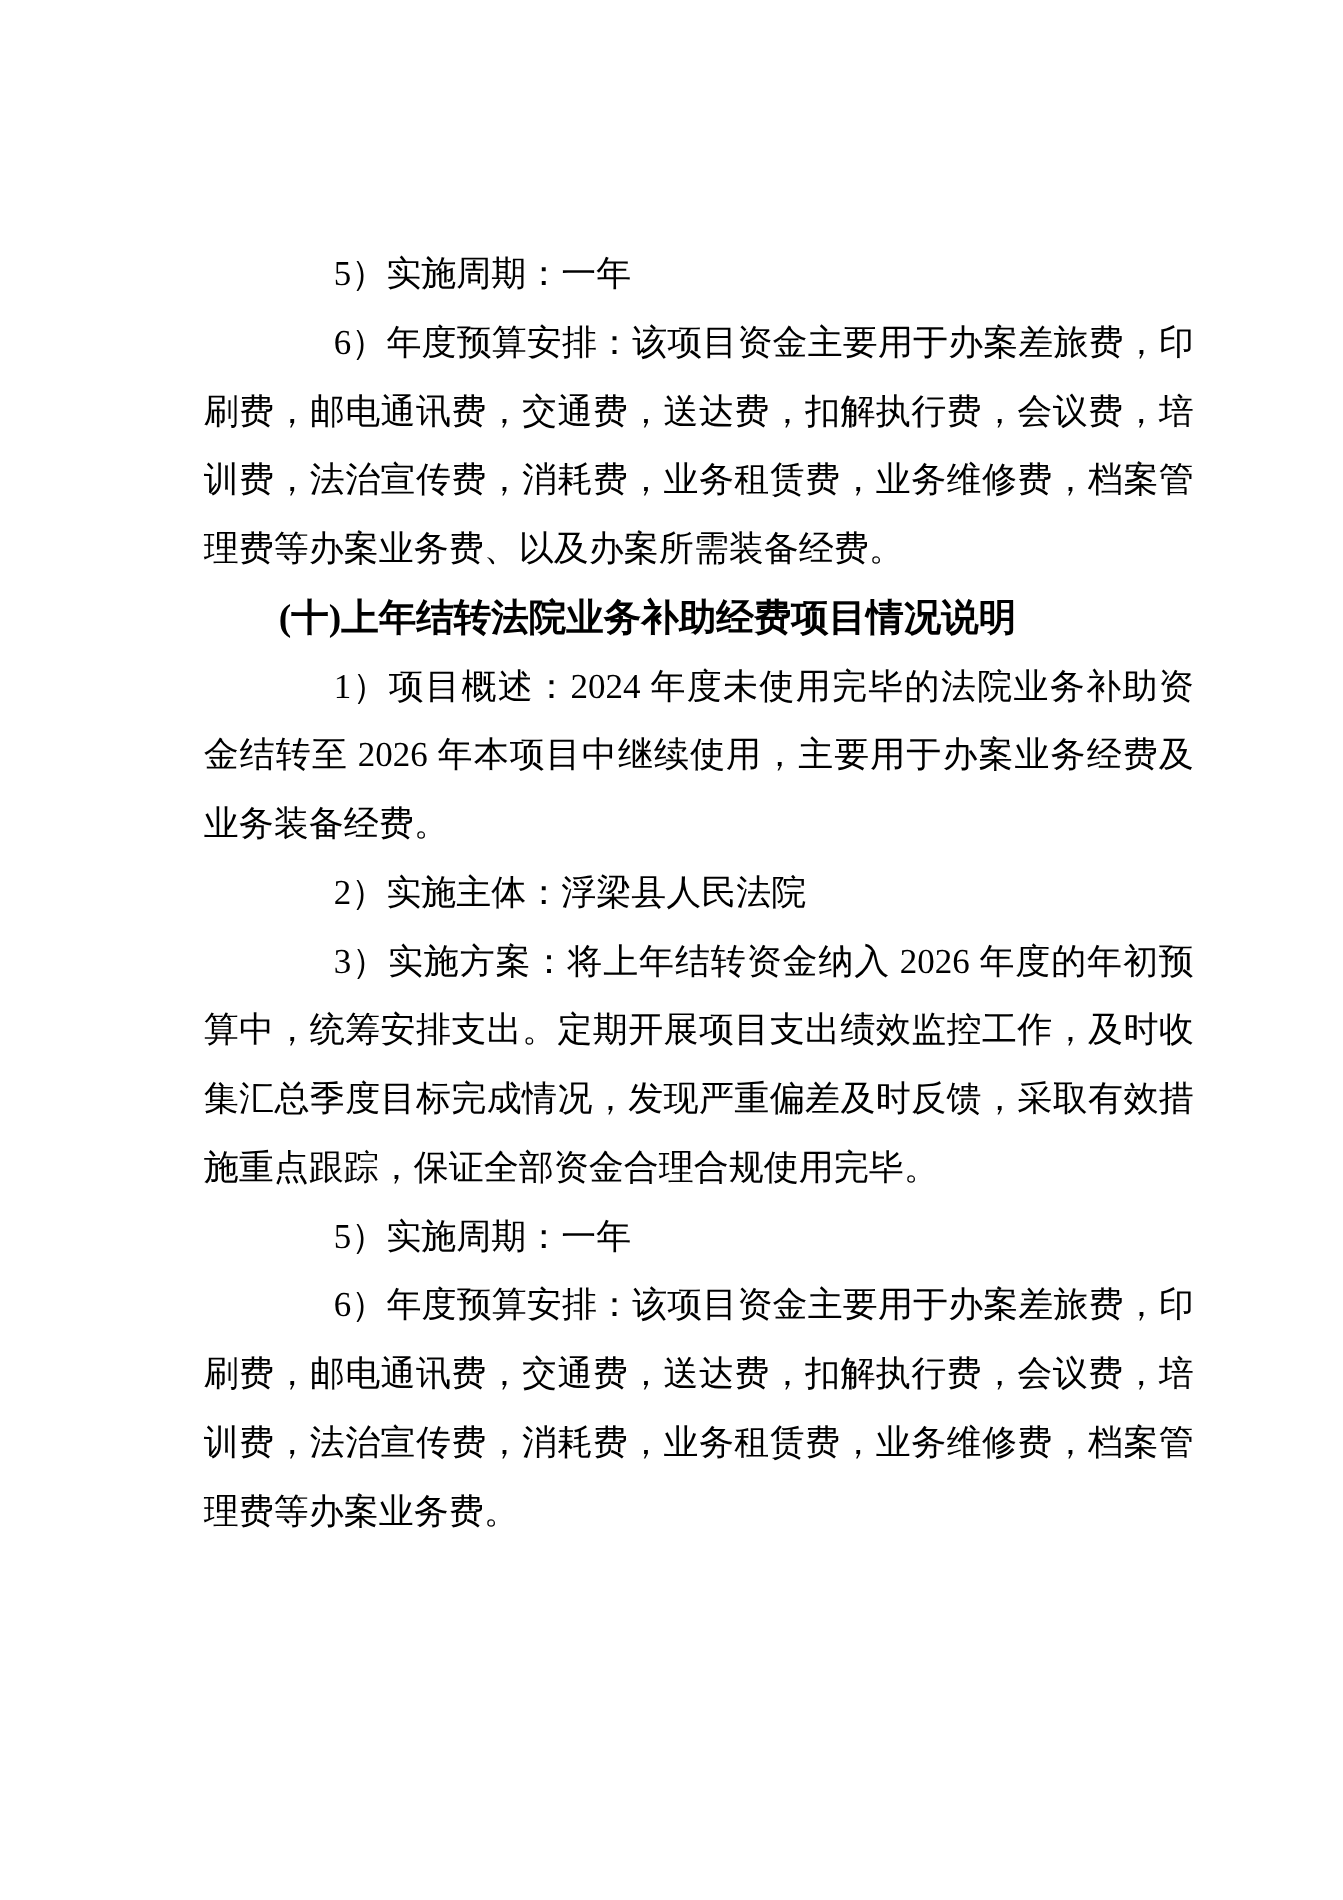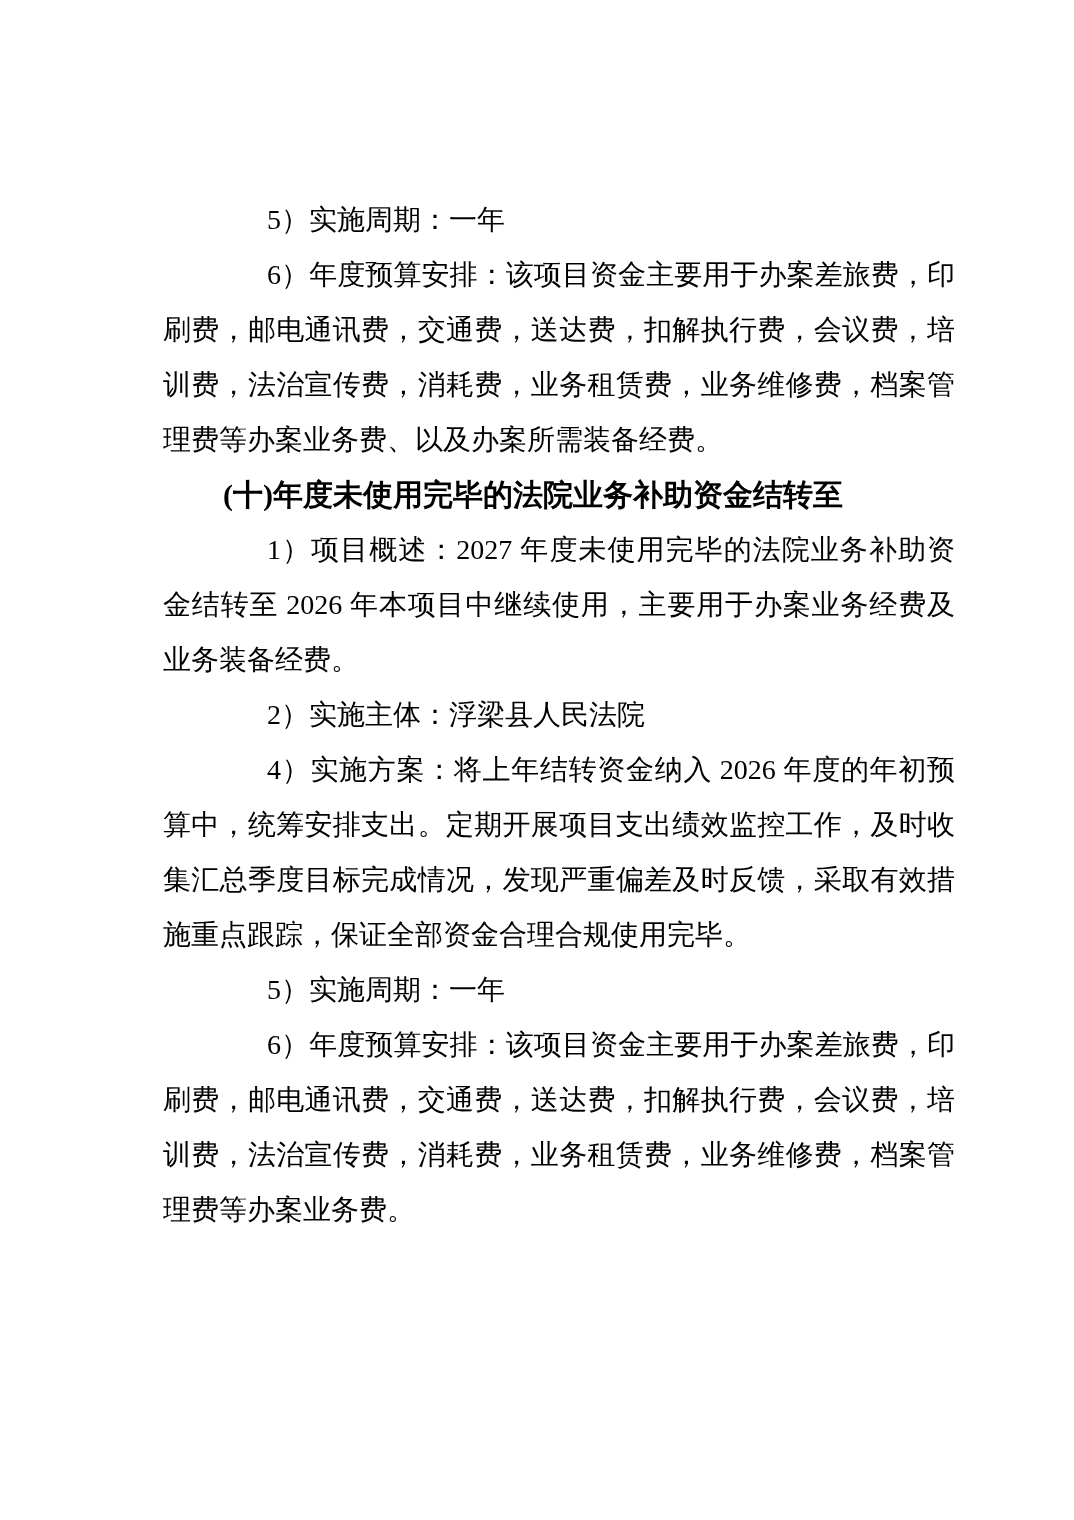--- a/index.html
+++ b/index.html
@@ -39,19 +39,19 @@
     text-align: left;
     font-family: "Liberation Serif", "DejaVu Serif", serif;
   }
 </style>
 </head>
 <body>
 
 <div class="doc-page">
   <p class="para">5）实施周期：一年</p>
   <p class="para">6）年度预算安排：该项目资金主要用于办案差旅费，印刷费，邮电通讯费，交通费，送达费，扣解执行费，会议费，培训费，法治宣传费，消耗费，业务租赁费，业务维修费，档案管理费等办案业务费、以及办案所需装备经费。</p>
-  <p class="para heading">(十)年度未使用完毕的法院业务补助资金结转至</p>
-  <p class="para">1）项目概述：2027 年度未使用完毕的法院业务补助资金结转至 2026 年本项目中继续使用，主要用于办案业务经费及业务装备经费。</p>
+  <p class="para heading">(十)上年结转法院业务补助经费项目情况说明</p>
+  <p class="para">1）项目概述：2024 年度未使用完毕的法院业务补助资金结转至 2026 年本项目中继续使用，主要用于办案业务经费及业务装备经费。</p>
   <p class="para">2）实施主体：浮梁县人民法院</p>
-  <p class="para">4）实施方案：将上年结转资金纳入 2026 年度的年初预算中，统筹安排支出。定期开展项目支出绩效监控工作，及时收集汇总季度目标完成情况，发现严重偏差及时反馈，采取有效措施重点跟踪，保证全部资金合理合规使用完毕。</p>
+  <p class="para">3）实施方案：将上年结转资金纳入 2026 年度的年初预算中，统筹安排支出。定期开展项目支出绩效监控工作，及时收集汇总季度目标完成情况，发现严重偏差及时反馈，采取有效措施重点跟踪，保证全部资金合理合规使用完毕。</p>
   <p class="para">5）实施周期：一年</p>
   <p class="para">6）年度预算安排：该项目资金主要用于办案差旅费，印刷费，邮电通讯费，交通费，送达费，扣解执行费，会议费，培训费，法治宣传费，消耗费，业务租赁费，业务维修费，档案管理费等办案业务费。</p>
 </div>
 
 </body></html>

